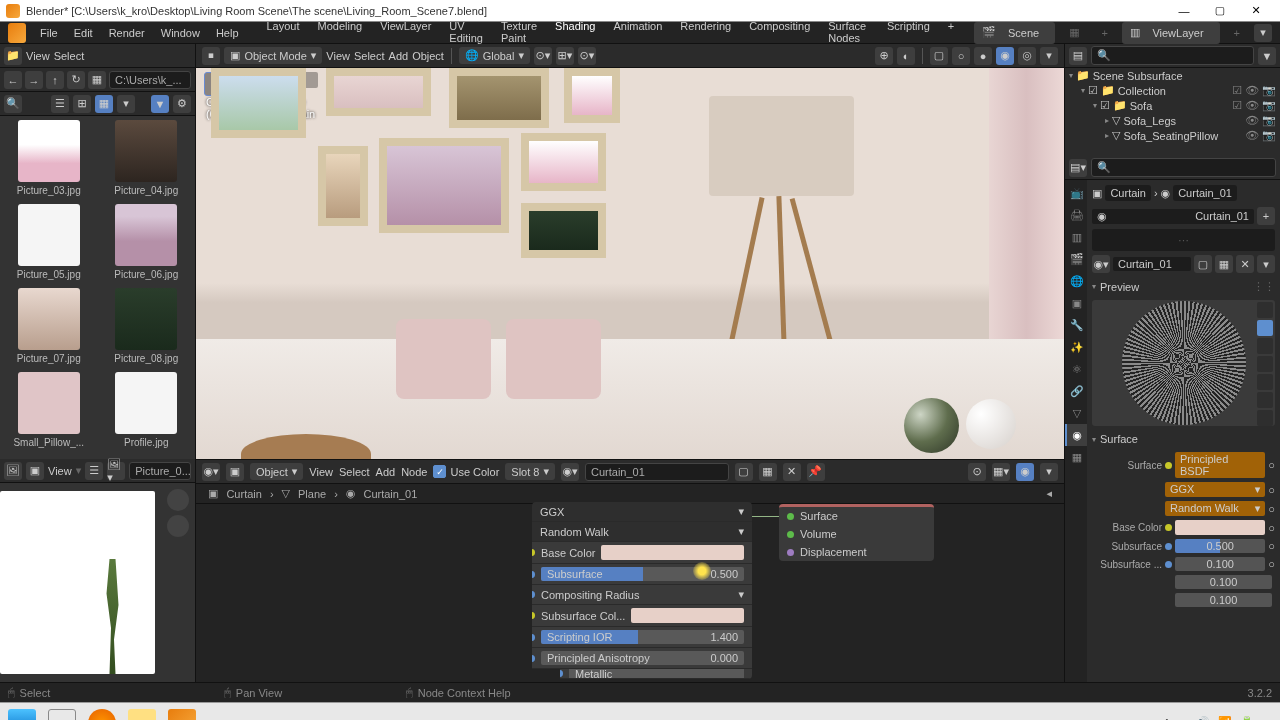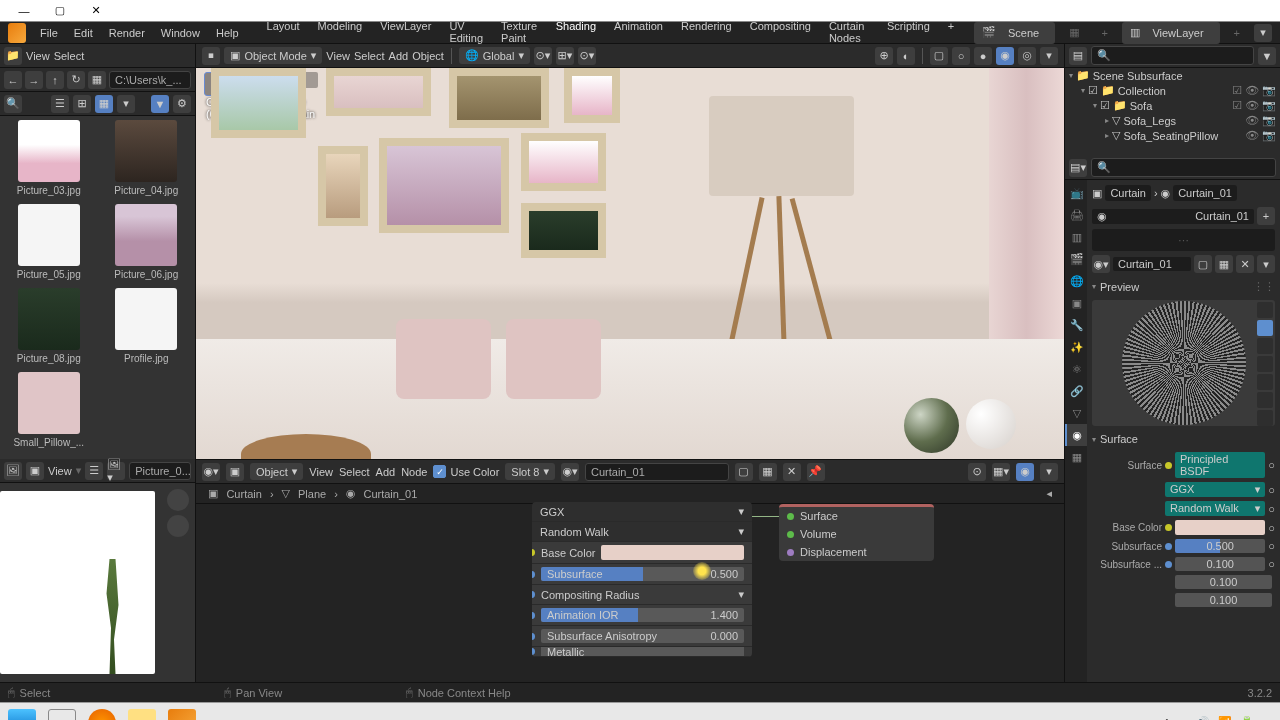--- a/index.html
+++ b/index.html
@@ -74,21 +74,21 @@
 .tri { font-size: 8px; color: #888; }
 .props { flex: 1; display: flex; }
 .props-tabs { width: 22px; background: #232323; display: flex; flex-direction: column; padding-top: 2px; }
 .props-tab { width: 22px; height: 22px; display: flex; align-items: center; justify-content: center; color: #888; border-left: 2px solid transparent; }
 .props-tab.active { background: #3e3e3e; border-left: 2px solid #5e8fcf; color: #fff; }
 .props-body { flex: 1; padding: 3px 5px; display: flex; flex-direction: column; gap: 4px; overflow: hidden; font-size: 10px; }
 .props-hdr-row { display: flex; align-items: center; gap: 3px; padding: 2px 0; }
 .props-hdr-row .bc { background: #1c1c1c; padding: 2px 5px; border-radius: 3px; }
 .field-row { display: flex; align-items: center; gap: 3px; }
 .field-lbl { width: 70px; text-align: right; color: #aaa; font-size: 10px; }
-.field-val { flex: 1; background: #0f766e; padding: 1px 5px; border-radius: 2px; display: flex; justify-content: space-between; }
+.field-val { flex: 1; background: #a16207; padding: 1px 5px; border-radius: 2px; display: flex; justify-content: space-between; }
 .preview-box { height: 126px; background: #3a3a3a; border-radius: 3px; position: relative; display: flex; }
 .preview-sphere { width: 124px; height: 124px; border-radius: 50%; margin: auto; background: repeating-conic-gradient(#888 0deg 2deg, #333 2deg 4deg); filter: contrast(1.2); }
 .preview-btns { position: absolute; right: 2px; top: 2px; display: flex; flex-direction: column; gap: 2px; }
 .preview-btns span { width: 16px; height: 16px; background: #2e2e2e; border-radius: 2px; }
 .preview-btns span.sel { background: #5e8fcf; }
 .panel-hdr { display: flex; align-items: center; gap: 4px; padding: 3px 0; }
 .sock { width: 7px; height: 7px; border-radius: 50%; display: inline-block; }
 .sock-y { background: #c7c729; }
 .sock-g { background: #5e8fcf; }
 .color-sw { flex: 1; background: #e7d0c8; height: 15px; border-radius: 2px; }
@@ -122,20 +122,24 @@
 .statusbar .sitem { display: flex; align-items: center; gap: 5px; }
 .statusbar .right { margin-left: auto; }
 .taskbar { height: 40px; background: #e8e8e8; display: flex; align-items: center; padding: 0 8px; gap: 12px; border-top: 1px solid #999; }
 .tb-icon { width: 28px; height: 28px; border-radius: 3px; }
 .tb-right { margin-left: auto; display: flex; align-items: center; gap: 8px; color: #333; }
 </style>
 </head>
 <body>
 
 <div class="titlebar">
+  <div class="titlebar-left">
+    <div class="titlebar-icon"></div>
+    <span>Blender* [C:\Users\k_kro\Desktop\Living Room Scene\The scene\Living_Room_Scene7.blend]</span>
+  </div>
   <div class="titlebar-controls">
     <span>—</span>
     <span>▢</span>
     <span>✕</span>
   </div>
 </div>
 
 <div class="topmenu">
   <div class="app-icon"></div>
   <span>File</span>
@@ -146,21 +150,21 @@
   <div class="workspace-tabs">
     <span>Layout</span>
     <span>Modeling</span>
     <span>ViewLayer</span>
     <span>UV Editing</span>
     <span>Texture Paint</span>
     <span class="active">Shading</span>
     <span>Animation</span>
     <span>Rendering</span>
     <span>Compositing</span>
-    <span>Curtain Nodes</span>
+    <span>Surface Nodes</span>
     <span>Scripting</span>
     <span>+</span>
   </div>
   <div class="right">
     <div class="scene-box">🎬 <span>Scene</span></div>
     <span style="color:#666">▦</span>
     <span style="color:#666">+</span>
     <div class="scene-box">▥ <span>ViewLayer</span></div>
     <span style="color:#666">+</span>
     <span style="width:18px;height:18px;background:#3e3e3e;border-radius:3px;display:flex;align-items:center;justify-content:center">▾</span>
@@ -205,30 +209,34 @@
         </div>
         <div class="fb-item">
           <div class="fb-thumb wht"></div>
           <div class="fb-label">Picture_05.jpg</div>
         </div>
         <div class="fb-item">
           <div class="fb-thumb lav"></div>
           <div class="fb-label">Picture_06.jpg</div>
         </div>
         <div class="fb-item">
+          <div class="fb-thumb bra"></div>
+          <div class="fb-label">Picture_07.jpg</div>
+        </div>
+        <div class="fb-item">
           <div class="fb-thumb grn"></div>
           <div class="fb-label">Picture_08.jpg</div>
         </div>
         <div class="fb-item">
+          <div class="fb-thumb pil"></div>
+          <div class="fb-label">Small_Pillow_...</div>
+        </div>
+        <div class="fb-item">
           <div class="fb-thumb wht"></div>
           <div class="fb-label">Profile.jpg</div>
-        </div>
-        <div class="fb-item">
-          <div class="fb-thumb pil"></div>
-          <div class="fb-label">Small_Pillow_...</div>
         </div>
       </div>
   </div>
 
   <div class="viewport-col">
     <div class="vp-header">
       <div class="nav-btn">⏹</div>
       <div class="vp-mode">▣ <span>Object Mode</span> ▾</div>
       <span>View</span>
       <span>Select</span>
@@ -512,36 +520,41 @@
               <span>Subsurface</span>
               <span>0.500</span>
             </div>
           </div>
           <div class="node-prop-row">
             <span class="sock sock-g" style="margin-left:-12px"></span>
             <span style="flex:1">Compositing Radius</span>
             <span>▾</span>
           </div>
           <div class="node-prop-row">
+            <span class="sock sock-y" style="margin-left:-12px"></span>
+            <span style="flex:0 0 auto">Subsurface Col...</span>
+            <div class="color-sw"></div>
+          </div>
+          <div class="node-prop-row">
             <span class="sock sock-g" style="margin-left:-12px"></span>
             <div class="npbar">
               <div class="npbar-fill" style="width:48%"></div>
-              <span>Animation IOR</span>
+              <span>Scripting IOR</span>
               <span>1.400</span>
             </div>
           </div>
           <div class="node-prop-row">
             <span class="sock sock-g" style="margin-left:-12px"></span>
             <div class="npbar">
               <div class="npbar-fill" style="width:0%"></div>
-              <span>Subsurface Anisotropy</span>
+              <span>Principled Anisotropy</span>
               <span>0.000</span>
             </div>
           </div>
-          <div class="node-prop-row" style="height: 10px; overflow: hidden;">
+          <div class="node-prop-row" style="height: 10px; overflow: hidden; margin-left: 28px;">
             <span class="sock sock-g" style="margin-left:-12px"></span>
             <div class="npbar">
               <div class="npbar-fill" style="width:0%"></div>
               <span>Metallic</span>
               <span></span>
             </div>
           </div>
         </div>
       <div class="node-out">
         <div class="node-out-row">

